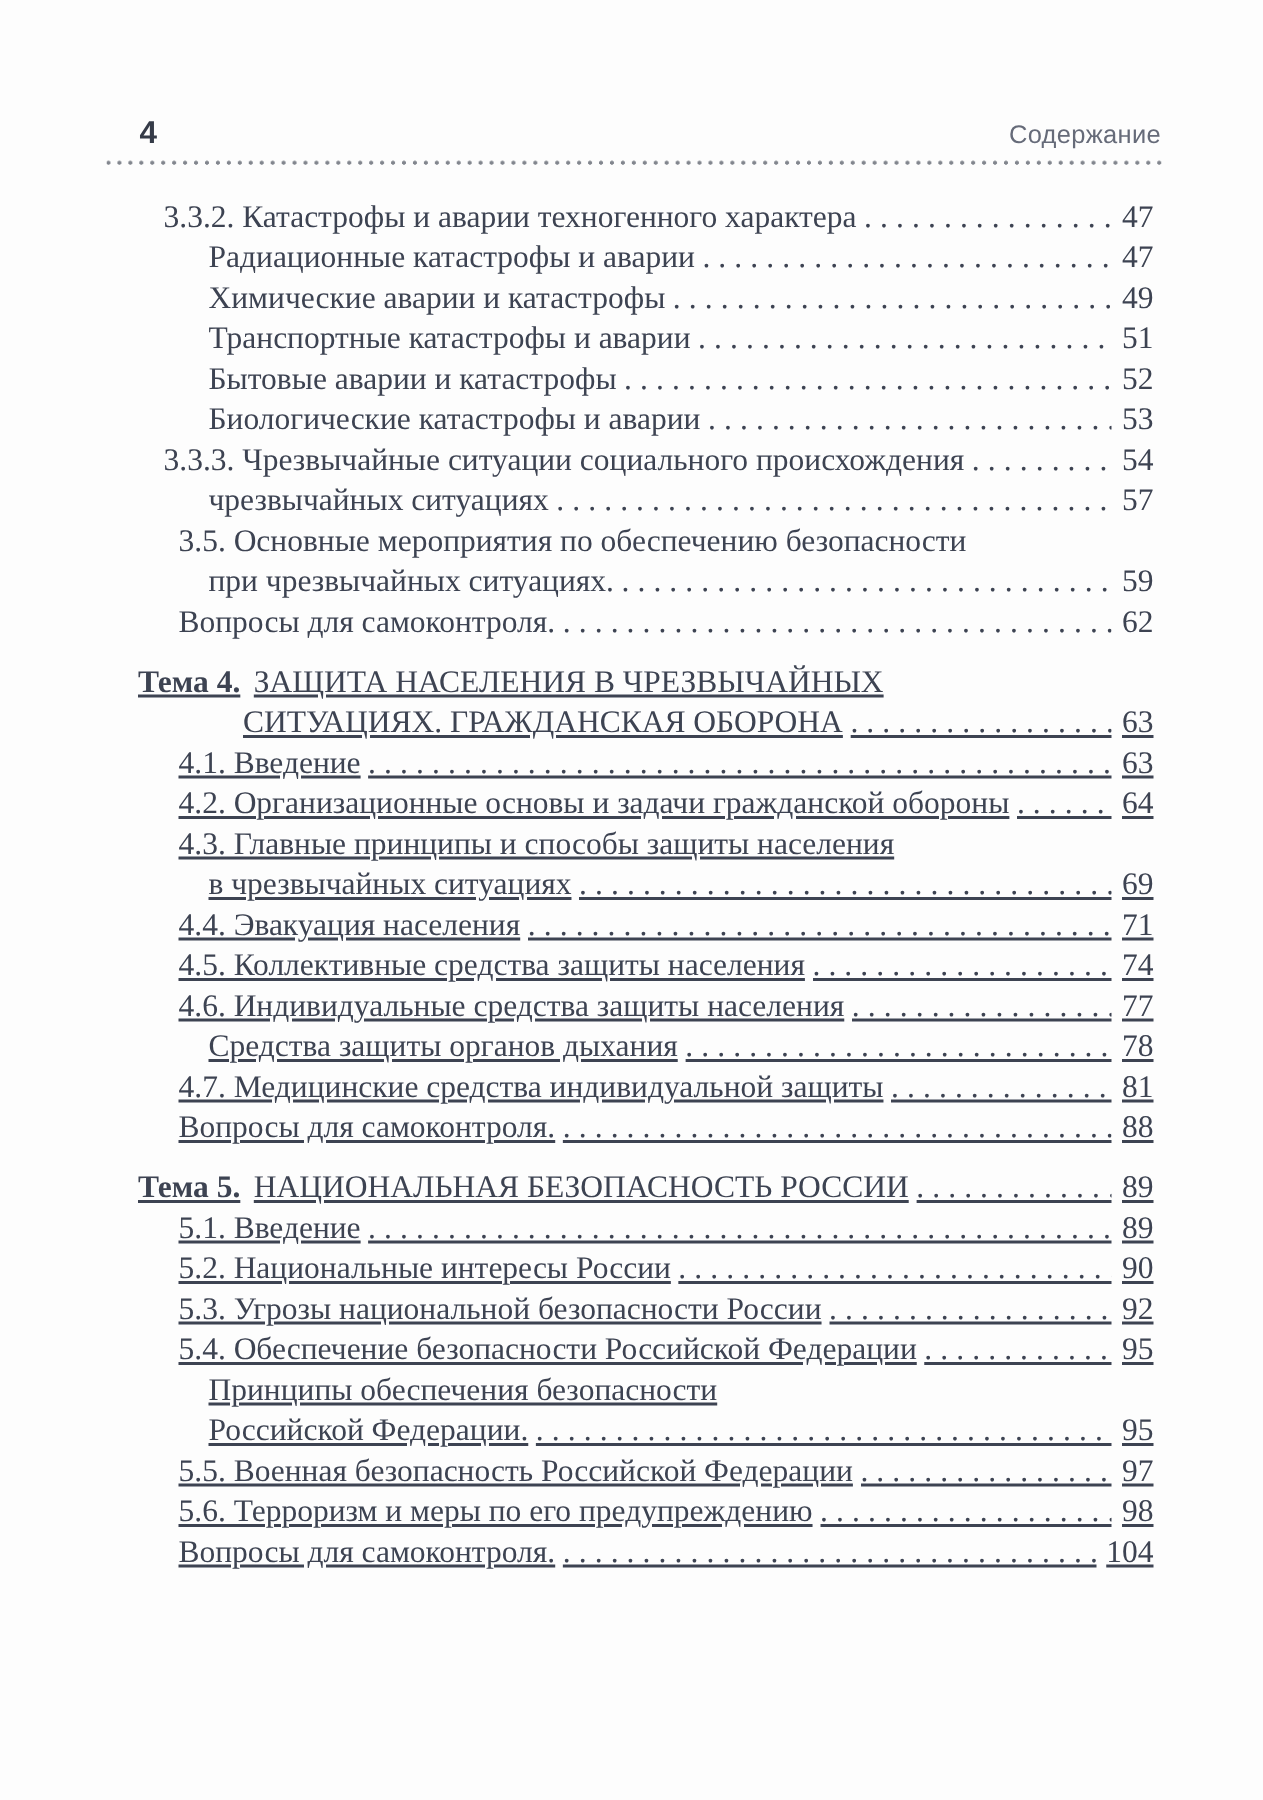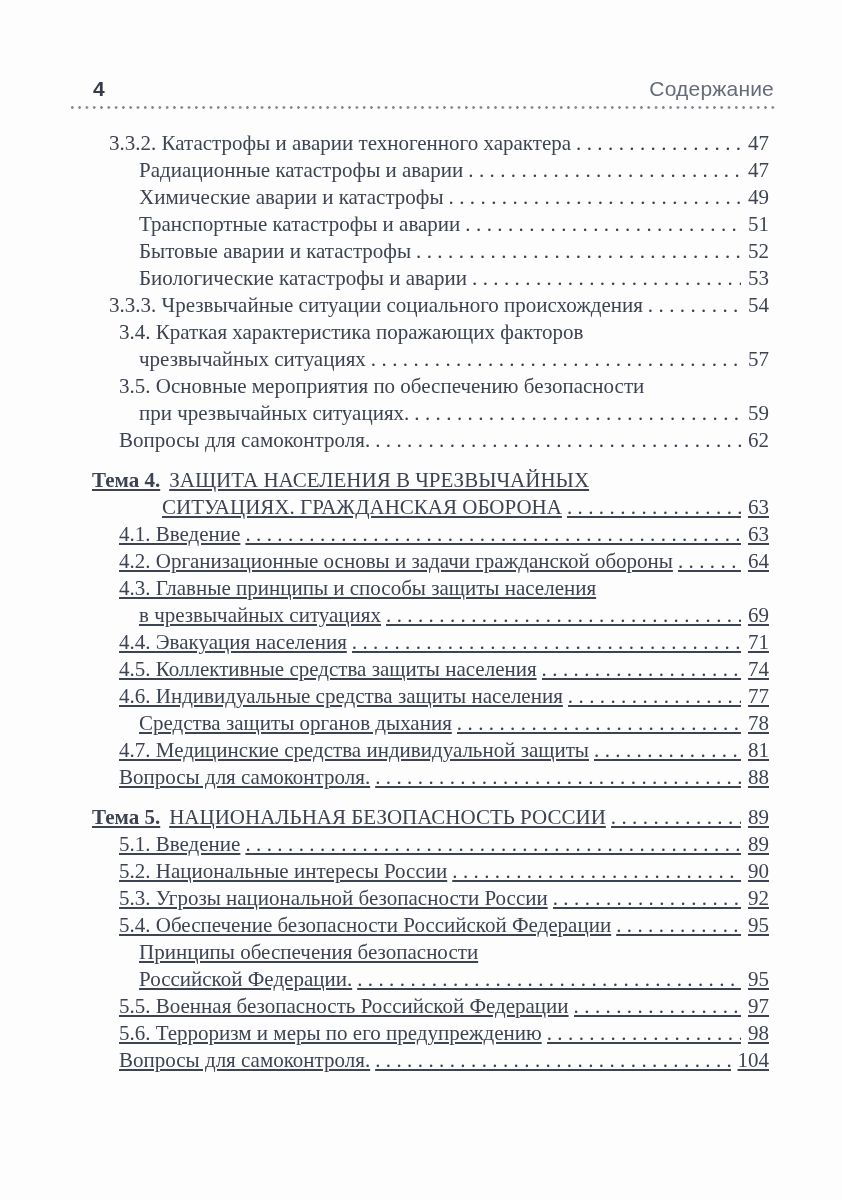--- a/index.html
+++ b/index.html
@@ -30,21 +30,21 @@
     font-family:"Liberation Sans","DejaVu Sans",sans-serif;
   }
   .page-num{
     margin-left:22px;
     font-size:21px;
     font-weight:bold;
     color:#353b48;
   }
   .running-title{
     margin-right:4px;
-    font-size:21px;
+    font-size:17px;
     font-weight:400;
     color:var(--muted);
     letter-spacing:0.2px;
   }
   .rule{
     margin:5px 64px 0 71px;
     height:3px;
     background-image:radial-gradient(circle at 1.3px 1.5px, var(--rule) 1.15px, rgba(0,0,0,0) 1.5px);
     background-size:7.3px 3px;
     background-repeat:repeat-x;
@@ -123,23 +123,20 @@
           <span class="line ind-l3">Биологические катастрофы и аварии</span>
           <span class="leader"></span>
           <span class="pg">53</span>
         </div>
         <div class="row">
           <span class="line ind-l2">3.3.3. Чрезвычайные ситуации социального происхождения</span>
           <span class="leader"></span>
           <span class="pg">54</span>
         </div>
         <div class="row">
-          <span class="line ind-l1">3.4. Краткая характеристика поражающих факторов</span>
-        </div>
-        <div class="row">
           <span class="line ind-cont">чрезвычайных ситуациях</span>
           <span class="leader"></span>
           <span class="pg">57</span>
         </div>
         <div class="row">
           <span class="line ind-l1">3.5. Основные мероприятия по обеспечению безопасности</span>
         </div>
         <div class="row">
           <span class="line ind-cont">при чрезвычайных ситуациях.</span>
           <span class="leader"></span>

